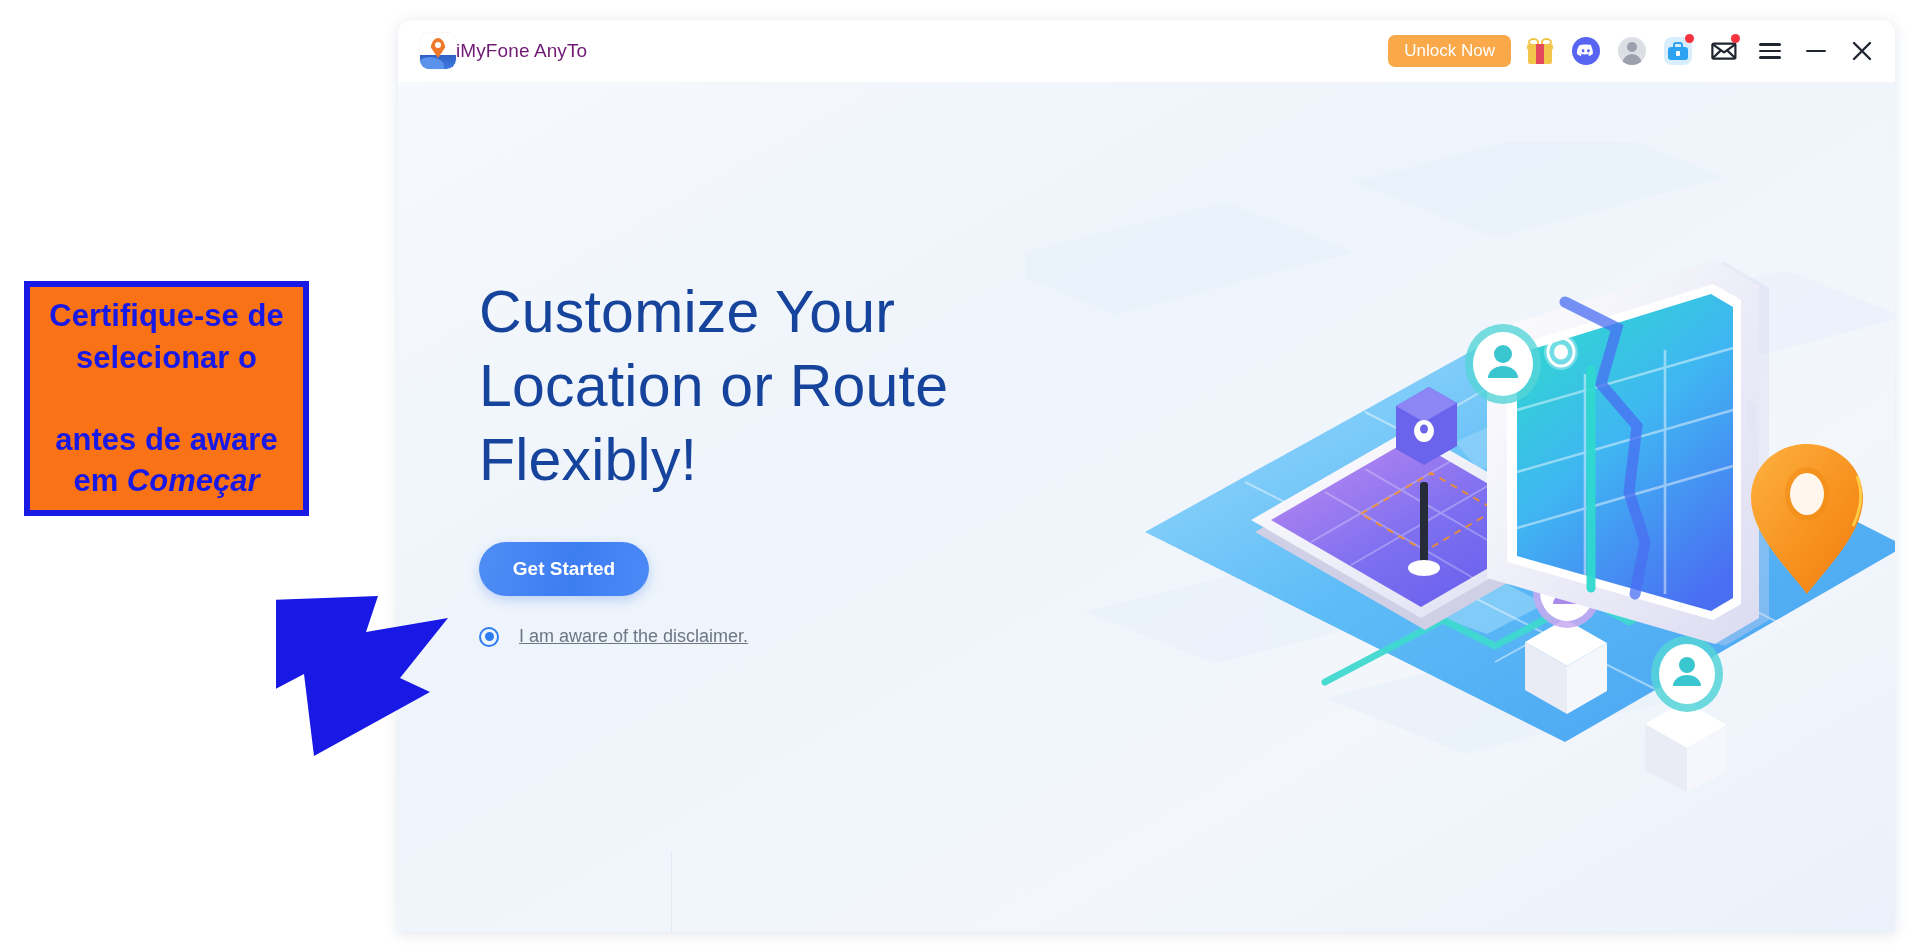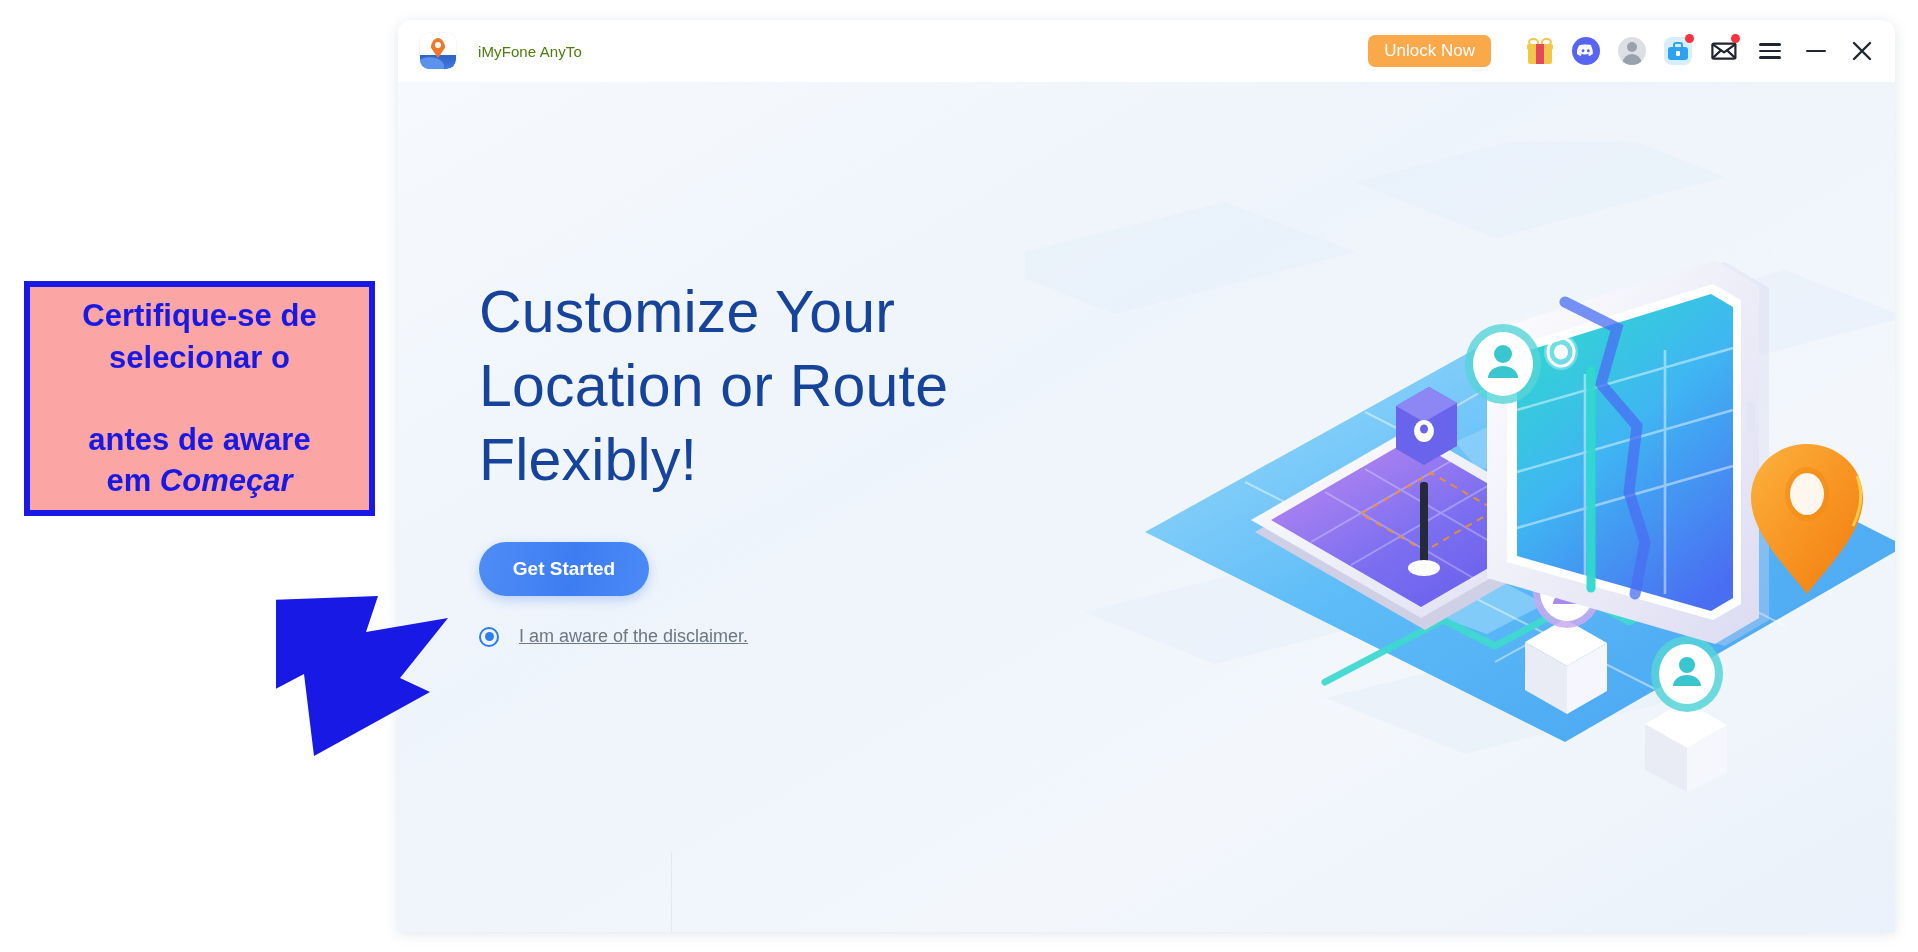--- a/index.html
+++ b/index.html
@@ -50,34 +50,34 @@
     width:15px;height:20px;
     background:#f0782a;
     border-radius:50% 50% 50% 50% / 60% 60% 40% 40%;
     clip-path:polygon(50% 100%,100% 45%,100% 22%,78% 0,22% 0,0 22%,0 45%);
   }
   #app-logo .pin-hole{
     position:absolute;left:50%;top:9px;transform:translateX(-50%);
     width:6px;height:6px;border-radius:50%;background:#ffffff;
   }
   #app-title{
-    margin-left:22px;
-    font-size:15px;color:#4d7c0f;letter-spacing:.1px;
+    margin-left:0;
+    font-size:19px;color:#701a75;letter-spacing:.1px;
     white-space:nowrap;
   }
   #titlebar-spacer{flex:1 1 auto;}
 
   .tb-item{flex:0 0 auto;display:flex;align-items:center;justify-content:center;}
 
   #unlock-now{
     height:32px;padding:0 16px;border:none;border-radius:7px;
     background:#f9a94a;color:#ffffff;
     font-family:"Liberation Sans",sans-serif;
     font-size:17px;line-height:32px;
-    cursor:pointer;margin-right:20px;white-space:nowrap;
+    cursor:pointer;white-space:nowrap;
   }
 
   .icon-btn{
     width:34px;height:34px;margin-left:12px;position:relative;
     cursor:pointer;display:flex;align-items:center;justify-content:center;
   }
   .badge-dot{
     position:absolute;top:0px;right:1px;width:9px;height:9px;
     border-radius:50%;background:#f5333f;
   }
@@ -177,22 +177,22 @@
     pointer-events:none;
   }
 
   
   #annotation-arrow{
     position:absolute;left:276px;top:596px;width:290px;height:160px;
     pointer-events:none;
   }
   #annotation-box{
     position:absolute;left:24px;top:281px;
-    width:351px;height:235px;
-    background:#fca5a5;
+    width:285px;height:235px;
+    background:#f97316;
     border:6px solid #1919e6;
     box-sizing:border-box;
     display:flex;align-items:center;justify-content:center;
     padding:4px 10px;
   }
   #annotation-text{
     margin:0;text-align:center;
     font-size:31px;line-height:1.33;font-weight:bold;
     color:#1919e6;
     font-family:"Liberation Sans",sans-serif;

